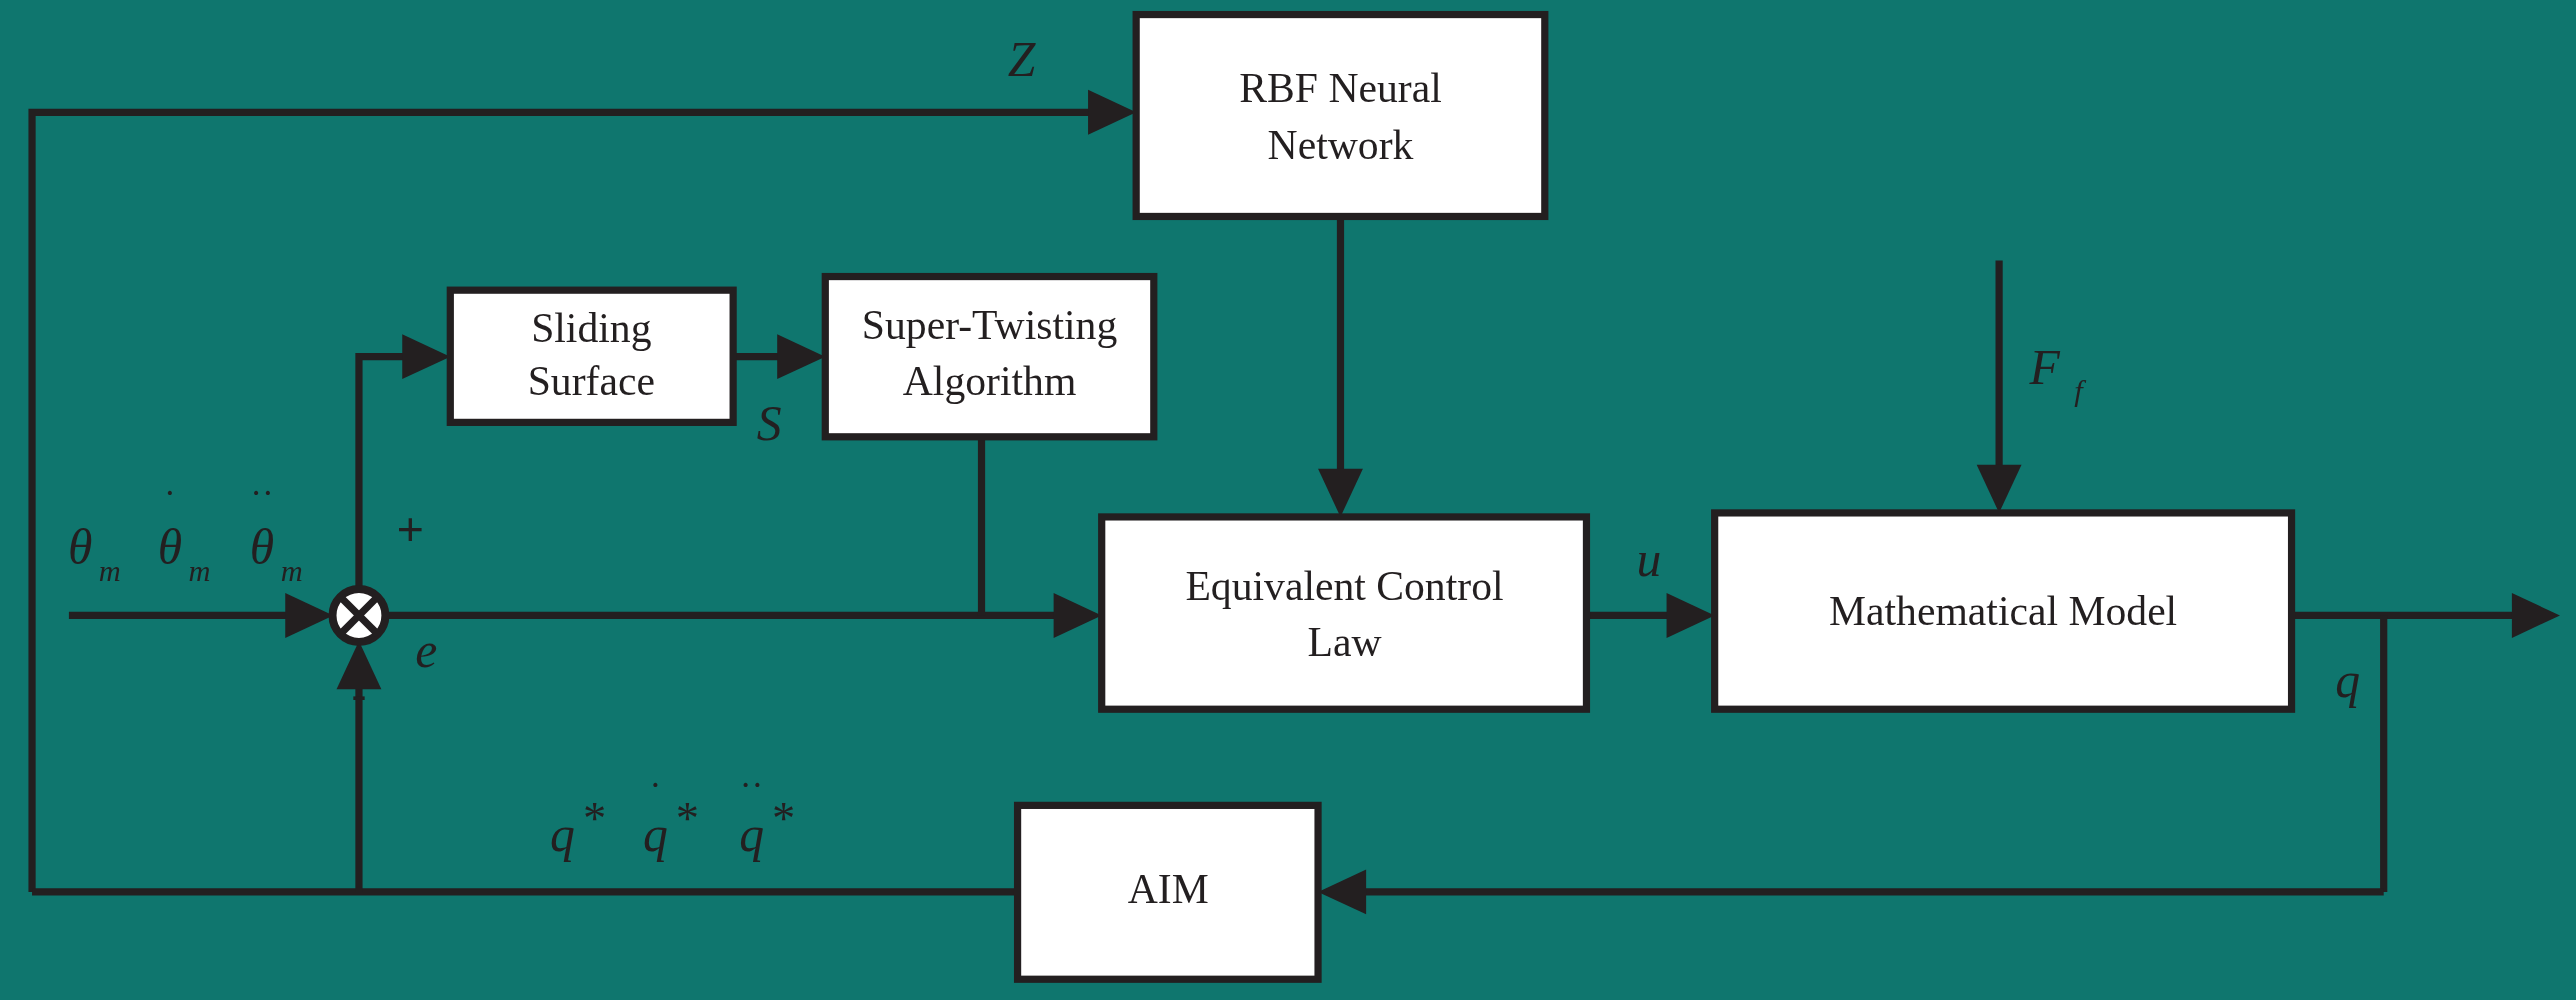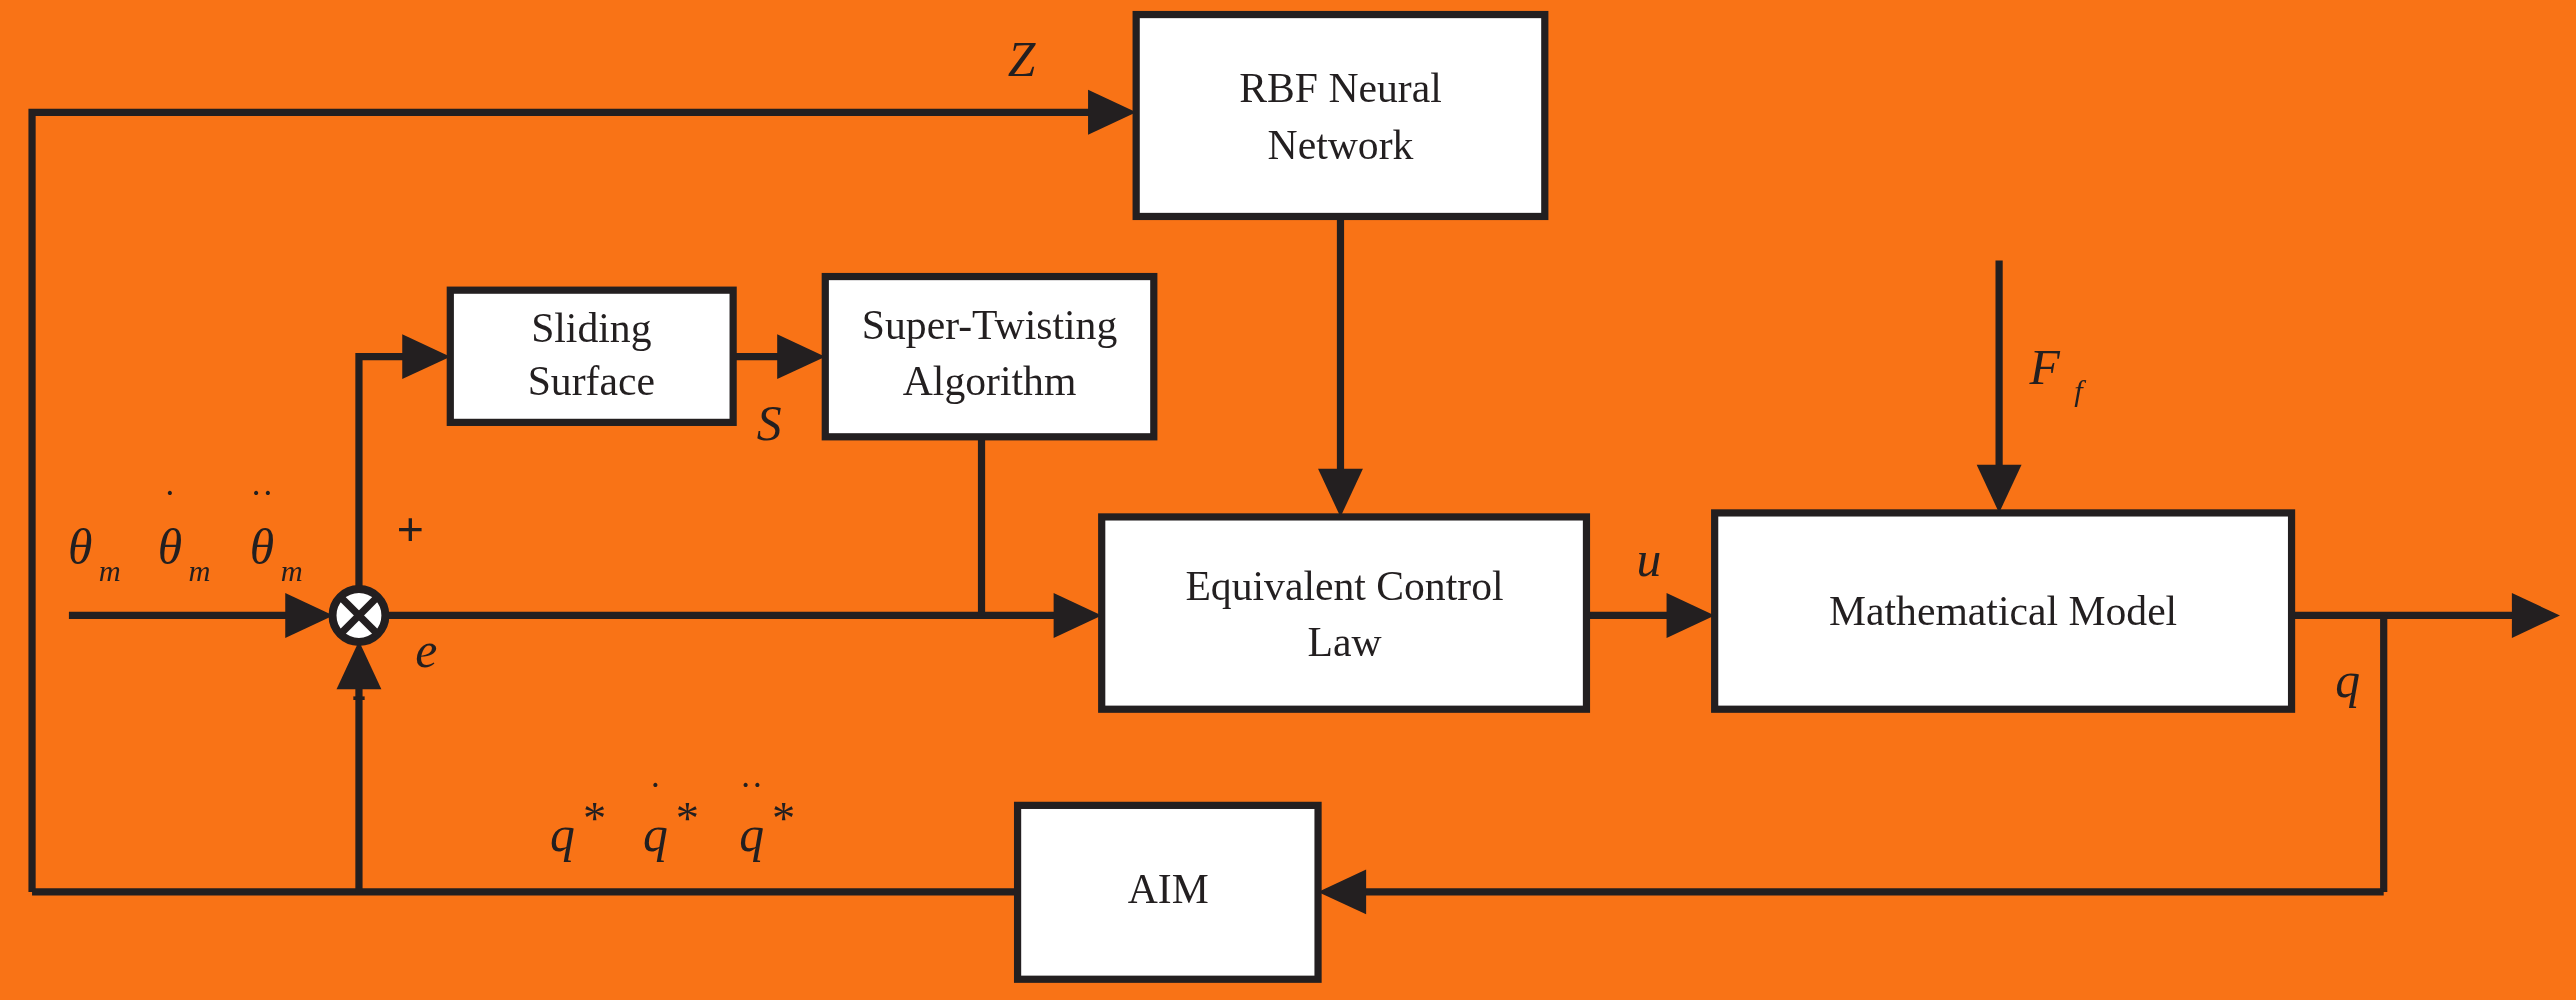--- a/index.html
+++ b/index.html
@@ -8,21 +8,21 @@
     padding: 0;
     background: #ffffff;
   }
   body {
     font-family: "Liberation Serif", "DejaVu Serif", serif;
   }
   #diagram-root {
     position: relative;
     width: 2576px;
     height: 1001px;
-    background: #f97316;
+    background: #0f766e;
     overflow: hidden;
   }
   svg#diagram-svg {
     position: absolute;
     left: 0;
     top: 0;
     width: 2576px;
     height: 1001px;
     display: block;
   }

